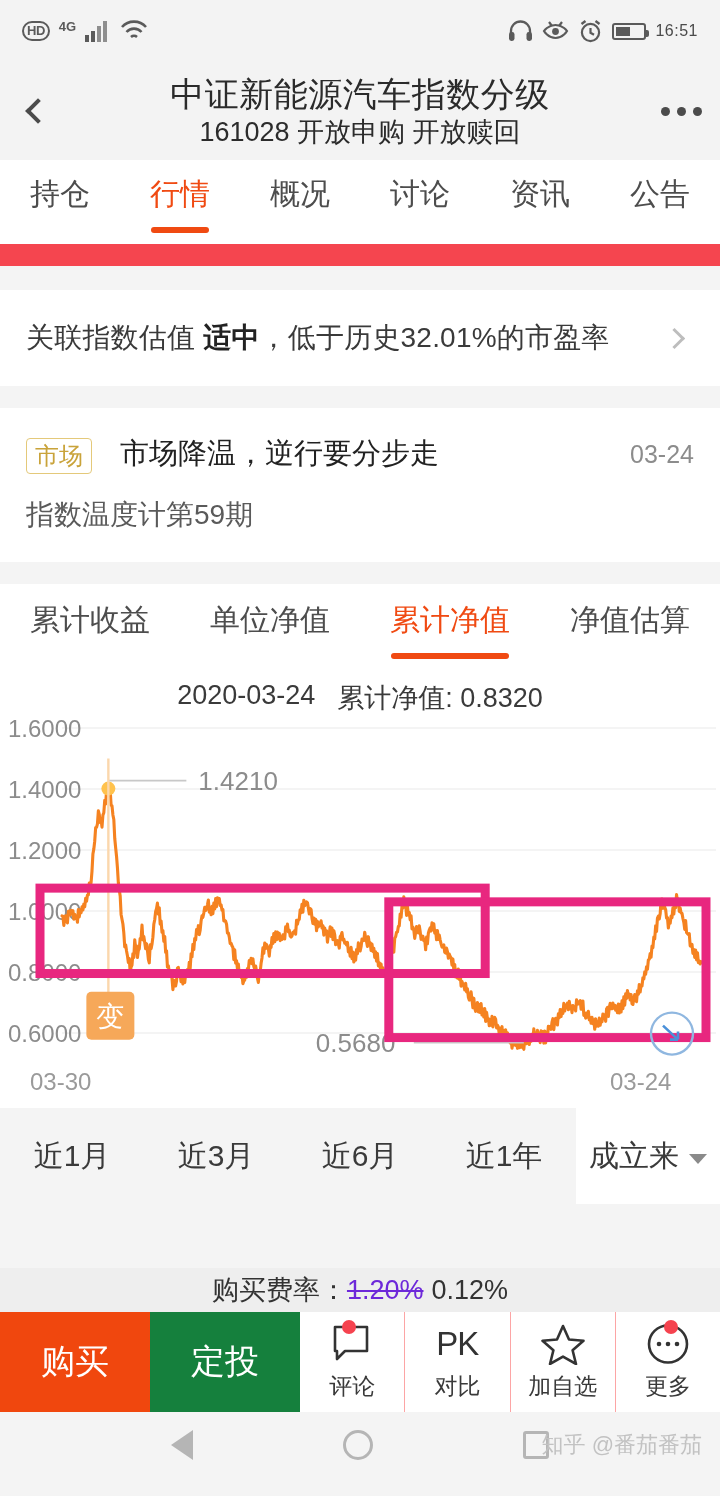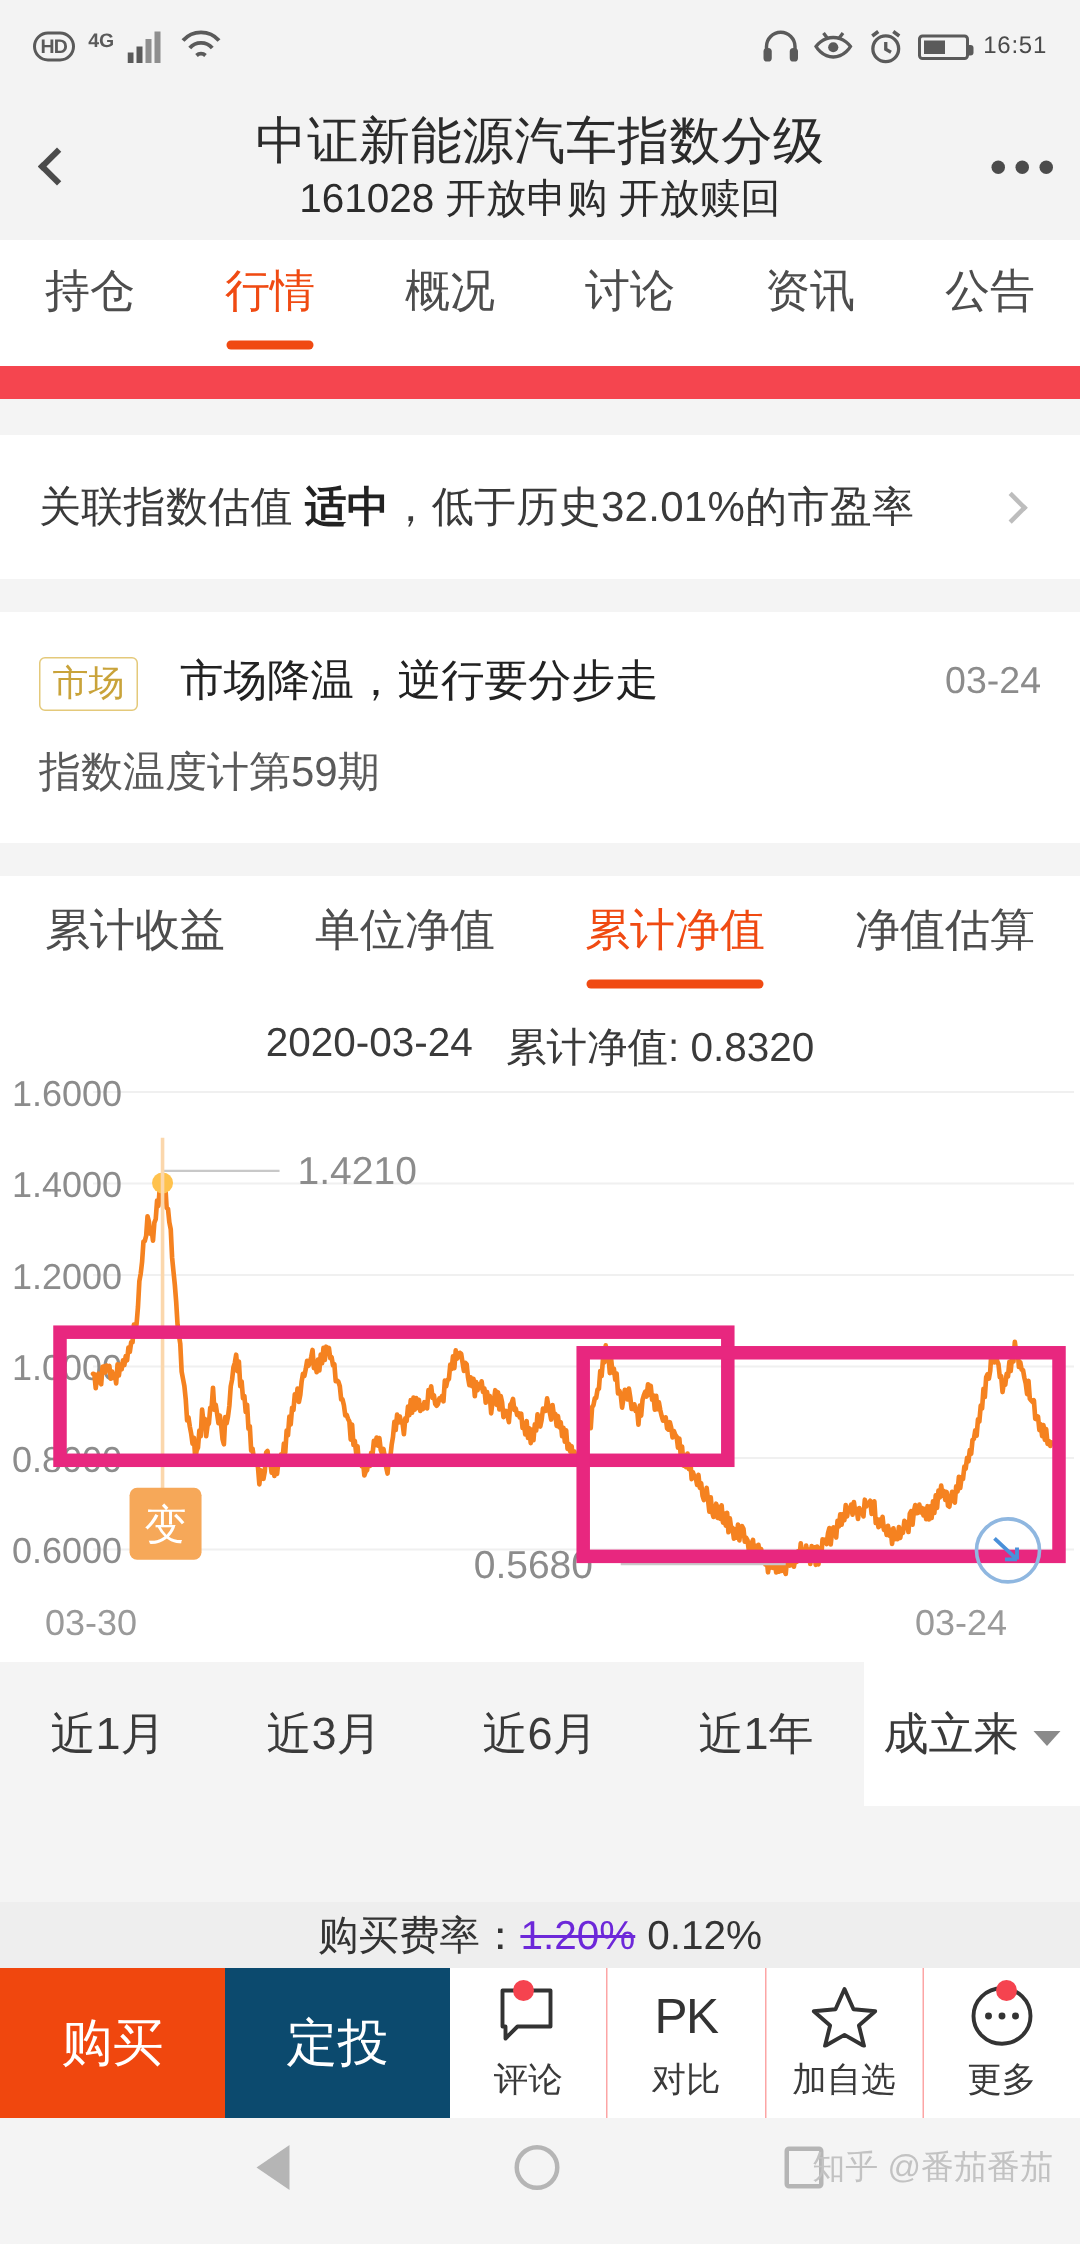--- a/index.html
+++ b/index.html
@@ -159,21 +159,21 @@
   .feebar s { color:#6d28d9; }
   .feebar .new { margin-left:8px; }
 
   
   .actionbar { display:flex; height:100px; background:#ffffff; }
   .act-buy, .act-aip {
     width:150px; display:flex; align-items:center; justify-content:center;
     font-size:34px; color:#ffffff;
   }
   .act-buy { background:#f0470e; }
-  .act-aip { background:#0c4a6e; }
+  .act-aip { background:#15803d; }
   .act-icon {
     flex:1; display:flex; flex-direction:column; align-items:center;
     justify-content:center; gap:5px; position:relative;
     border-right:1px solid #fca5a5;
   }
   .act-icon:last-child { border-right:none; }
   .act-icon .lbl { font-size:23px; color:#3a3a3a; }
   .act-icon .glyph { height:44px; display:flex; align-items:center; justify-content:center; }
   .dot-badge {
     position:absolute; width:14px; height:14px; border-radius:50%;

